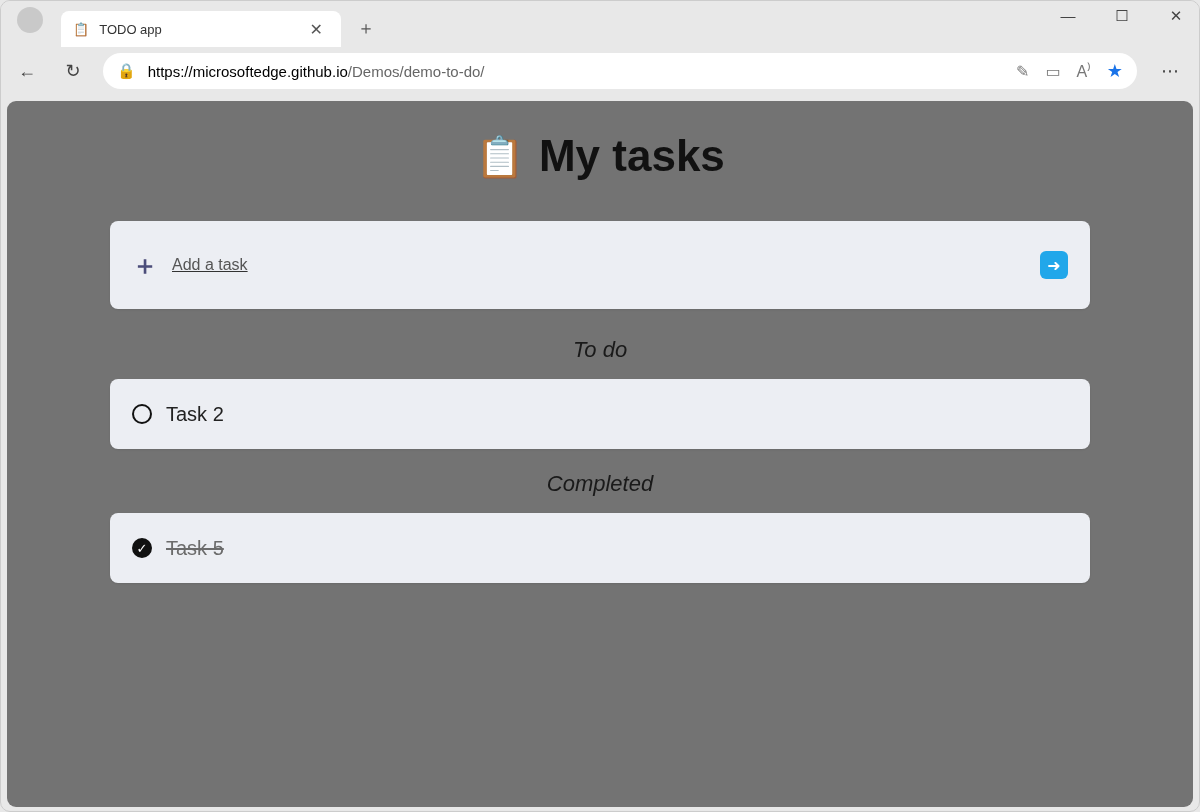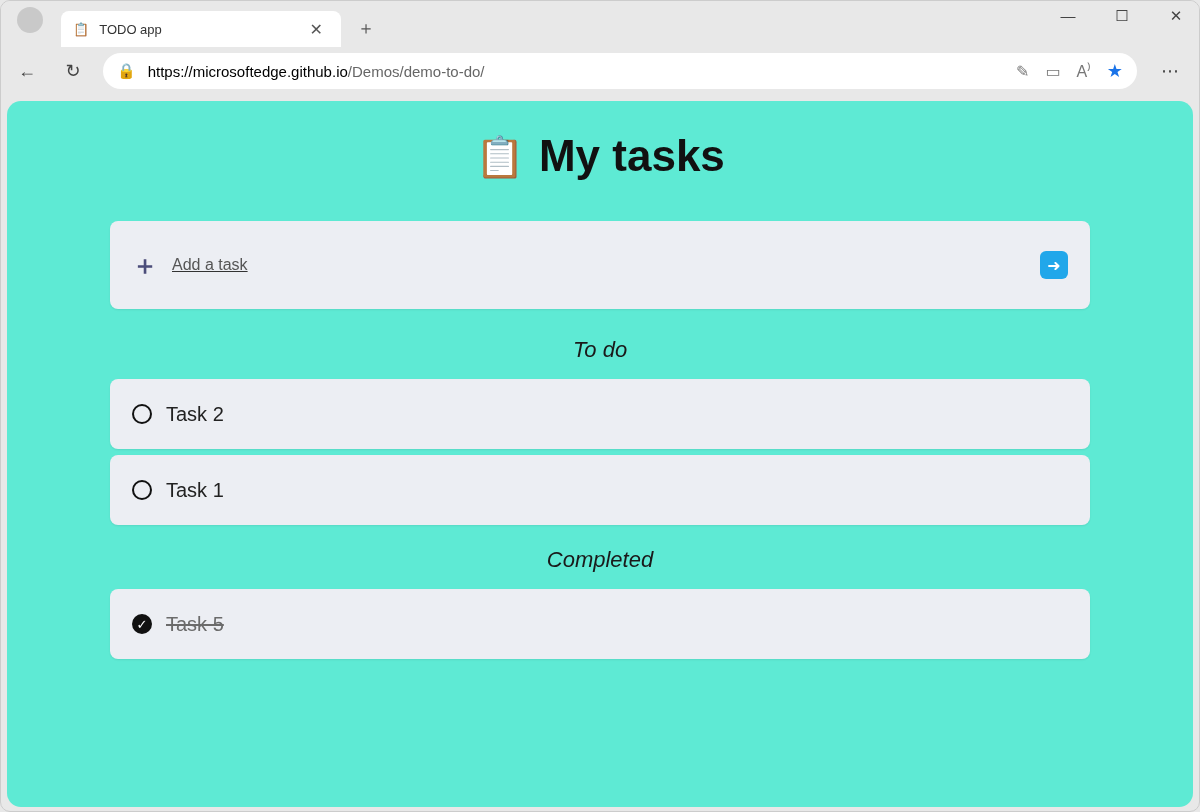--- a/index.html
+++ b/index.html
@@ -97,24 +97,24 @@
     .addrbar .right-icons { display:flex; gap:16px; align-items:center; color:#777; font-size:16px;}
     .addrbar .star { color: #1a73e8; font-size: 18px; }
     .more-btn { font-size: 18px; color:#444; cursor:pointer; padding: 0 10px;}
 
     
     .viewport {
       padding: 6px;
       height: calc(812px - 46px - 48px);
     }
     .page {
-      background: #5eead4;
+      background: #737373;
       width: 100%;
       height: 100%;
-      border-radius: 14px;
+      border-radius: 9px;
       padding-top: 30px;
     }
     .page-inner {
       max-width: 980px;
       margin: 0 auto;
     }
     h1.page-title {
       text-align: center;
       font-size: 44px;
       font-weight: 800;
@@ -247,24 +247,20 @@
         </div>
       </div>
 
       <div class="section-title">To do</div>
 
       <div class="tasks-group">
         <div class="card task-card">
           <span class="circle"></span>
           <span class="task-text">Task 2</span>
         </div>
-        <div class="card task-card">
-          <span class="circle"></span>
-          <span class="task-text">Task 1</span>
-        </div>
       </div>
 
       <div class="section-title">Completed</div>
 
       <div class="tasks-group">
         <div class="card task-card">
           <span class="circle checked">✓</span>
           <span class="task-text completed">Task 5</span>
         </div>
       </div>

